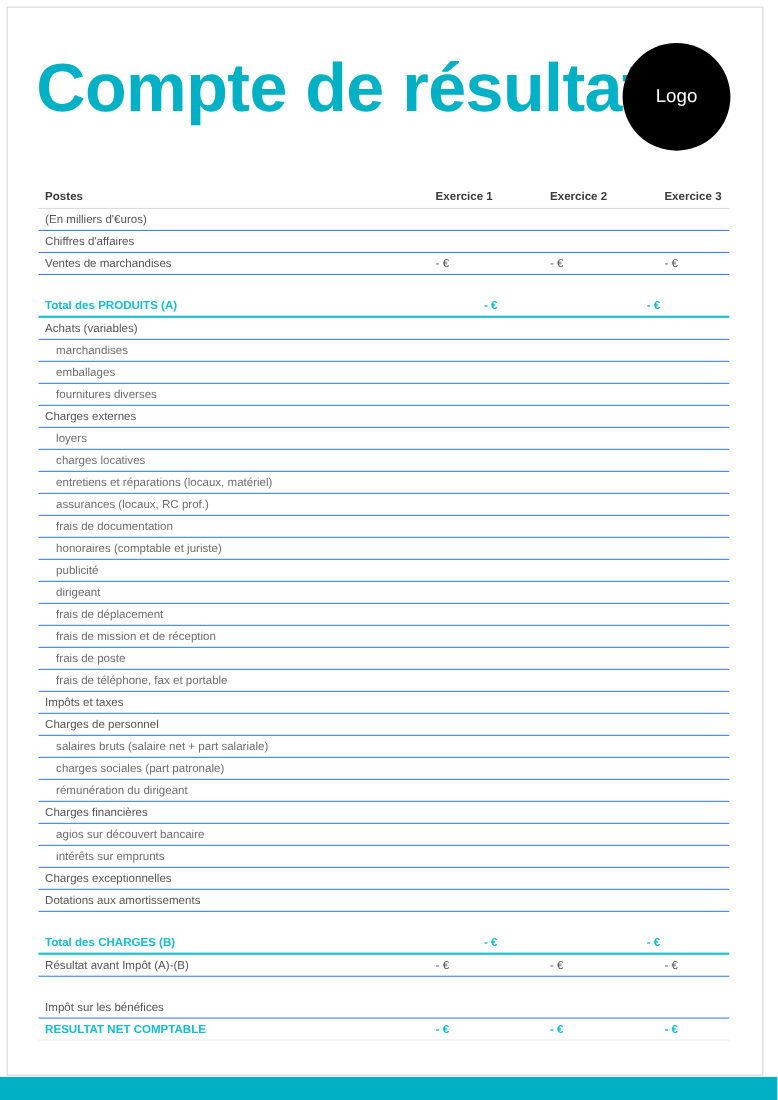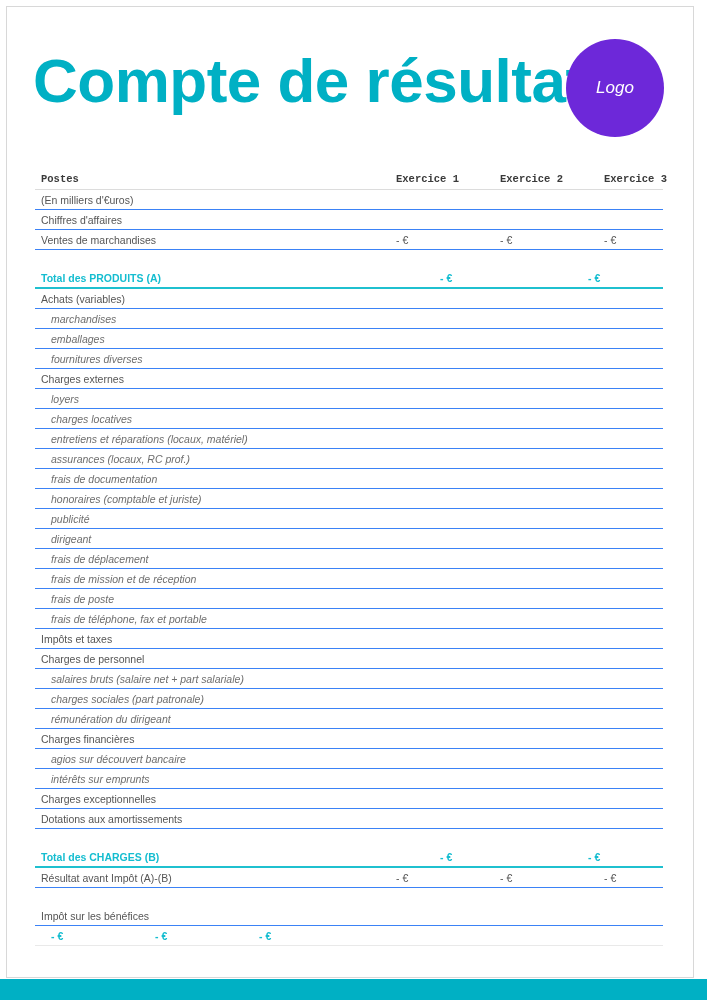--- a/index.html
+++ b/index.html
@@ -59,25 +59,24 @@
     white-space: nowrap;
   }
 
   #logo-circle {
     position: absolute;
     left: 566px;
     top: 39px;
     width: 98px;
     height: 98px;
     border-radius: 50%;
-    background: #6d28d9;
+    background: #000000;
     display: flex;
     align-items: center;
     justify-content: center;
-    font-style: italic;
   }
   #logo-text {
     color: #ffffff;
     font-size: 17px;
     font-weight: normal;
   }
 
   
   #table-wrap {
     position: absolute;
@@ -90,21 +89,20 @@
     position: relative;
     display: flex;
     align-items: flex-start;
     height: 20px;
     border-bottom: 1px solid #3b82f6;
   }
 
   .row.head {
     height: 22px;
     border-bottom: 1px solid #dcdcdc;
-    font-family: Liberation Mono, monospace;
   }
 
   .row.spacer {
     height: 18px;
     border-bottom: none;
   }
 
   .row.total {
     height: 21px;
     border-bottom: 2px solid #1fc0cf;
@@ -144,21 +142,20 @@
     font-size: 10.5px;
     line-height: 22px;
   }
 
   
   .lvl0 .c-label { padding-left: 6px; font-style: normal; }
 
   
   .lvl1 .c-label {
     padding-left: 16px;
-    font-style: italic;
     color: #6e6e6e;
   }
 
   
   .total .c-label,
   .total .c-val {
     color: #14bdd0;
     font-weight: bold;
     line-height: 21px;
   }
@@ -410,20 +407,21 @@
           <div class="c-val"></div>
           <div class="c-val"></div>
         </div>
         <div class="row lvl0">
           <div class="c-label">Impôt sur les bénéfices</div>
           <div class="c-val v1"></div>
           <div class="c-val"></div>
           <div class="c-val"></div>
         </div>
         <div class="row lvl0 netrow thinline">
+          <div class="c-label">RESULTAT NET COMPTABLE</div>
           <div class="c-val v1">- €</div>
           <div class="c-val">- €</div>
           <div class="c-val">- €</div>
         </div>
       </div>
   </div>
 
   <div id="bottom-band"></div>
 </div>
 

